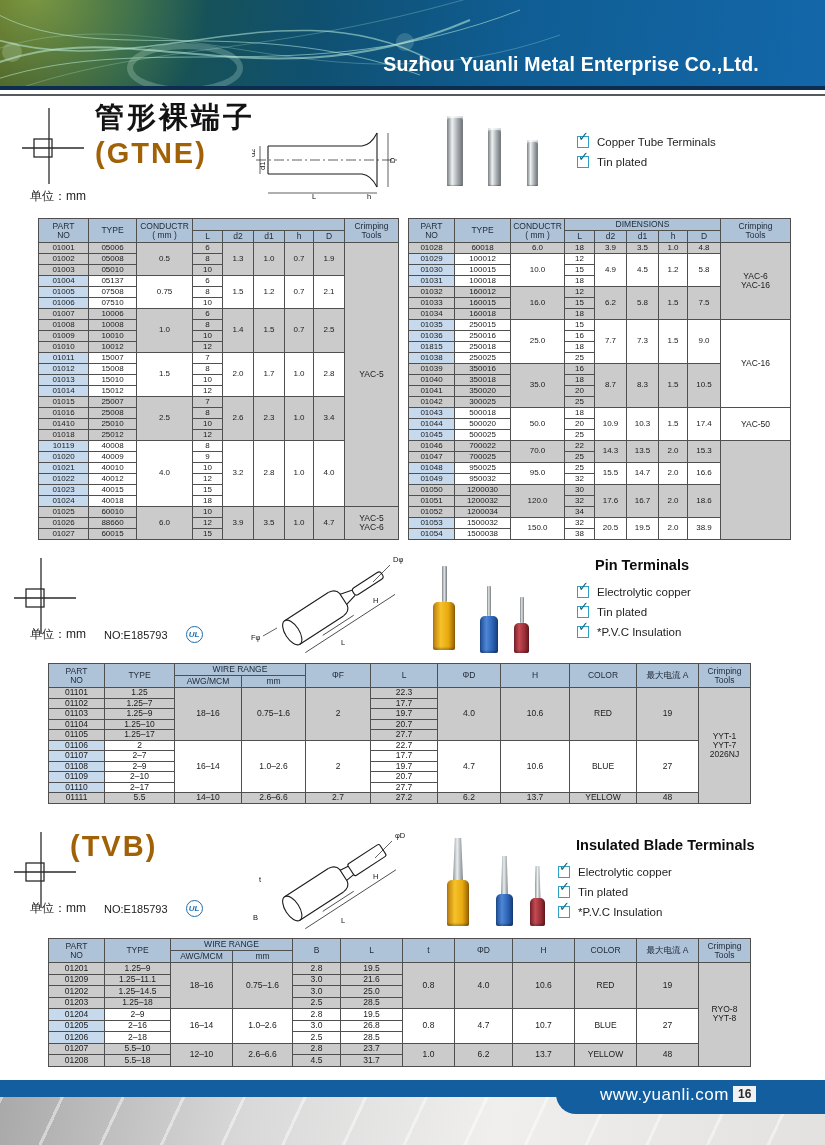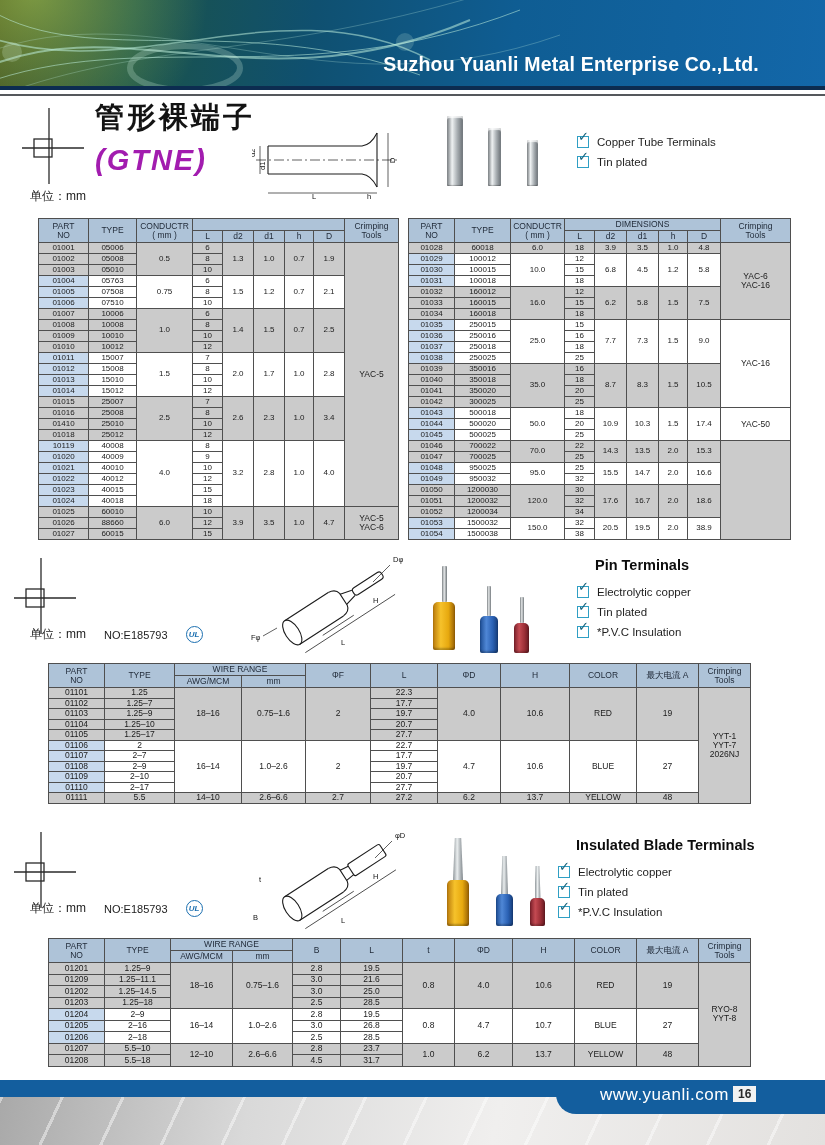--- a/index.html
+++ b/index.html
@@ -13,21 +13,21 @@
       linear-gradient(97deg,#31431a 0%,#1b5349 16%,#0f5070 38%,#0f5d93 62%,#1367a9 100%);}
   .banner svg{position:absolute;left:0;top:0;}
   .banner-strip{position:absolute;left:0;top:86px;width:825px;height:4px;background:#0c2c50;}
   .rule{position:absolute;left:0;top:94px;width:825px;height:2px;background:#55585c;}
   .company{position:absolute;top:53px;right:66px;color:#fff;font-size:19.5px;font-weight:bold;letter-spacing:.2px;}
 
   
   .cross{position:absolute;}
   .sec-title{position:absolute;line-height:1.05;}
   .sec-title .cn{font-size:29px;font-weight:bold;letter-spacing:3px;color:#131313;}
-  .sec-title .code{font-size:29px;font-weight:bold;letter-spacing:2px;color:#a21caf;margin-top:13px;font-style:italic;}
+  .sec-title .code{font-size:29px;font-weight:bold;letter-spacing:2px;color:#a16207;margin-top:6px;}
   .unitline{position:absolute;font-size:12px;color:#1c1c1c;display:flex;align-items:center;gap:18px;}
   .ulmark{display:inline-block;width:15px;height:15px;border:1.5px solid #1b6fb0;border-radius:50%;
     color:#1b6fb0;font-size:8px;font-weight:bold;font-style:italic;text-align:center;line-height:15px;}
   .info{position:absolute;}
   .info-title{font-weight:bold;font-size:14.5px;color:#0d0d0d;line-height:1.3;white-space:pre-line;}
   .feat{display:flex;align-items:center;margin-top:8px;font-size:11.5px;color:#1f1f1f;}
   .cb{width:10px;height:10px;border:1.6px solid #2f9fc4;display:inline-block;margin-right:8px;
       position:relative;flex:0 0 auto;}
   .cb i{position:absolute;left:0;top:-7px;font-style:normal;color:#14607a;font-size:13px;line-height:13px;}
 
@@ -199,21 +199,21 @@
             <td>05008</td>
             <td>8</td>
           </tr>
           <tr class="shaded">
             <td class="part">01003</td>
             <td>05010</td>
             <td>10</td>
           </tr>
           <tr>
             <td class="part">01004</td>
-            <td>05763</td>
+            <td>05137</td>
             <td rowspan="3">0.75</td>
             <td>6</td>
             <td rowspan="3">1.5</td>
             <td rowspan="3">1.2</td>
             <td rowspan="3">0.7</td>
             <td rowspan="3">2.1</td>
           </tr>
           <tr>
             <td class="part">01005</td>
             <td>07508</td>
@@ -402,21 +402,21 @@
             <td rowspan="1">1.0</td>
             <td rowspan="1">4.8</td>
             <td rowspan="7" class="crimp">YAC-6
 YAC-16</td>
           </tr>
           <tr>
             <td class="part">01029</td>
             <td>100012</td>
             <td rowspan="3">10.0</td>
             <td>12</td>
-            <td rowspan="3">6.8</td>
+            <td rowspan="3">4.9</td>
             <td rowspan="3">4.5</td>
             <td rowspan="3">1.2</td>
             <td rowspan="3">5.8</td>
           </tr>
           <tr>
             <td class="part">01030</td>
             <td>100015</td>
             <td>15</td>
           </tr>
           <tr>
@@ -454,21 +454,21 @@
             <td rowspan="4">1.5</td>
             <td rowspan="4">9.0</td>
             <td rowspan="8" class="crimp">YAC-16</td>
           </tr>
           <tr>
             <td class="part">01036</td>
             <td>250016</td>
             <td>16</td>
           </tr>
           <tr>
-            <td class="part">01037</td>
+            <td class="part">01815</td>
             <td>250018</td>
             <td>18</td>
           </tr>
           <tr>
             <td class="part">01038</td>
             <td>250025</td>
             <td>25</td>
           </tr>
           <tr class="shaded">
             <td class="part">01039</td>
@@ -772,20 +772,21 @@
     </div>
 
   <svg class="cross" style="left:14px;top:832px" width="62" height="76" viewBox="0 0 62 76">
     <g stroke="#2a2a2a" stroke-width="1.3" fill="none">
       <line x1="27" y1="0" x2="27" y2="76"></line>
         <line x1="0" y1="40" x2="62" y2="40"></line>
       <rect x="12" y="31" width="18" height="18"></rect>
     </g>
   </svg>
   <div class="sec-title" style="left:70px;top:825px">
+    <div class="code">(TVB)</div>
   </div>
   <div class="unitline" style="left:30px;top:900px">
     <span>单位：mm</span>
     <span style="font-size:11px">NO:E185793</span>
     <span class="ulmark">UL</span>
   </div>
 
   <svg class="draw" style="left:245px;top:824px" width="170" height="108" viewBox="0 0 170 108">
     <g transform="rotate(-33 85 60)">
       <ellipse cx="40" cy="60" rx="7" ry="14"></ellipse>

